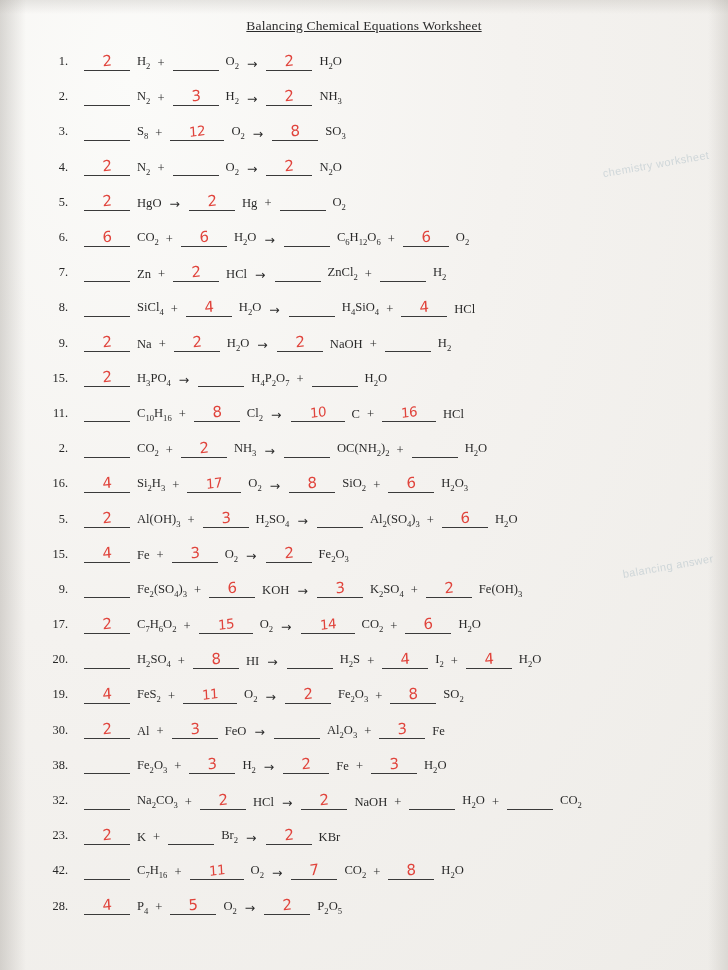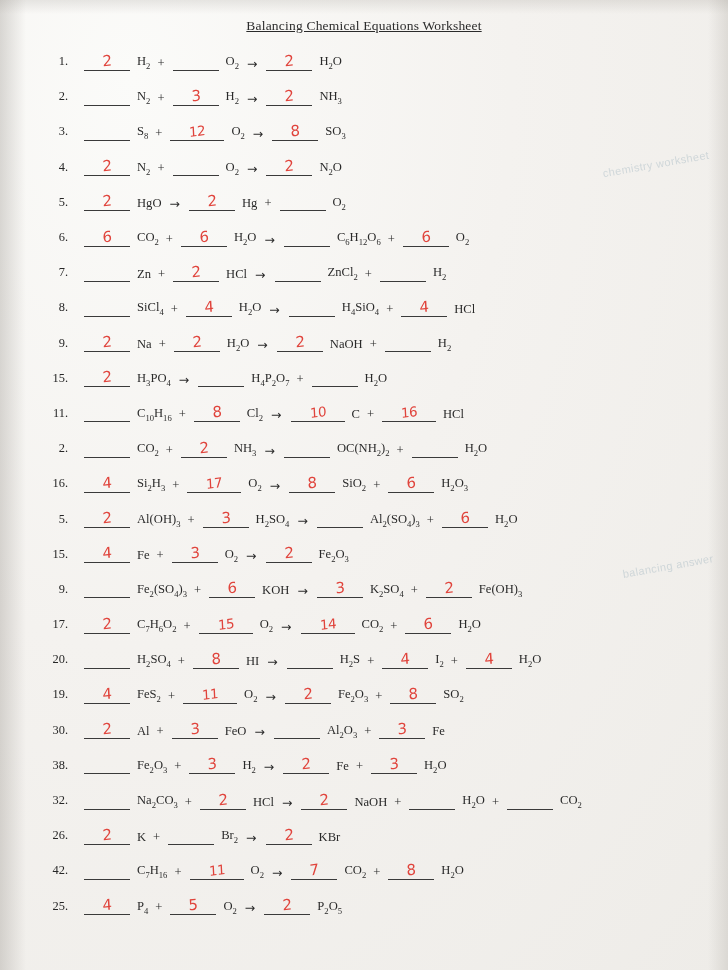--- a/index.html
+++ b/index.html
@@ -604,21 +604,21 @@
         </span>
         <span class="formula">H<sub>2</sub>O</span>
         <span class="op">+</span>
         <span class="blank">
           <span class="ans" style="color: rgb(224, 68, 60);"></span>
         </span>
         <span class="formula">CO<sub>2</sub></span>
       </div>
     </div>
     <div class="row">
-      <div class="num">26.</div>
+      <div class="num">23.</div>
       <div class="eq">
         <span class="blank">
           <span class="ans" style="color: rgb(224, 68, 60);">2</span>
         </span>
         <span class="formula">K</span>
         <span class="op">+</span>
         <span class="blank">
           <span class="ans" style="color: rgb(224, 68, 60);"></span>
         </span>
         <span class="formula">Br<sub>2</sub></span>
@@ -647,21 +647,21 @@
         </span>
         <span class="formula">CO<sub>2</sub></span>
         <span class="op">+</span>
         <span class="blank">
           <span class="ans" style="color: rgb(224, 68, 60);">8</span>
         </span>
         <span class="formula">H<sub>2</sub>O</span>
       </div>
     </div>
     <div class="row">
-      <div class="num">25.</div>
+      <div class="num">28.</div>
       <div class="eq">
         <span class="blank">
           <span class="ans" style="color: rgb(224, 68, 60);">4</span>
         </span>
         <span class="formula">P<sub>4</sub></span>
         <span class="op">+</span>
         <span class="blank">
           <span class="ans" style="color: rgb(224, 68, 60);">5</span>
         </span>
         <span class="formula">O<sub>2</sub></span>

